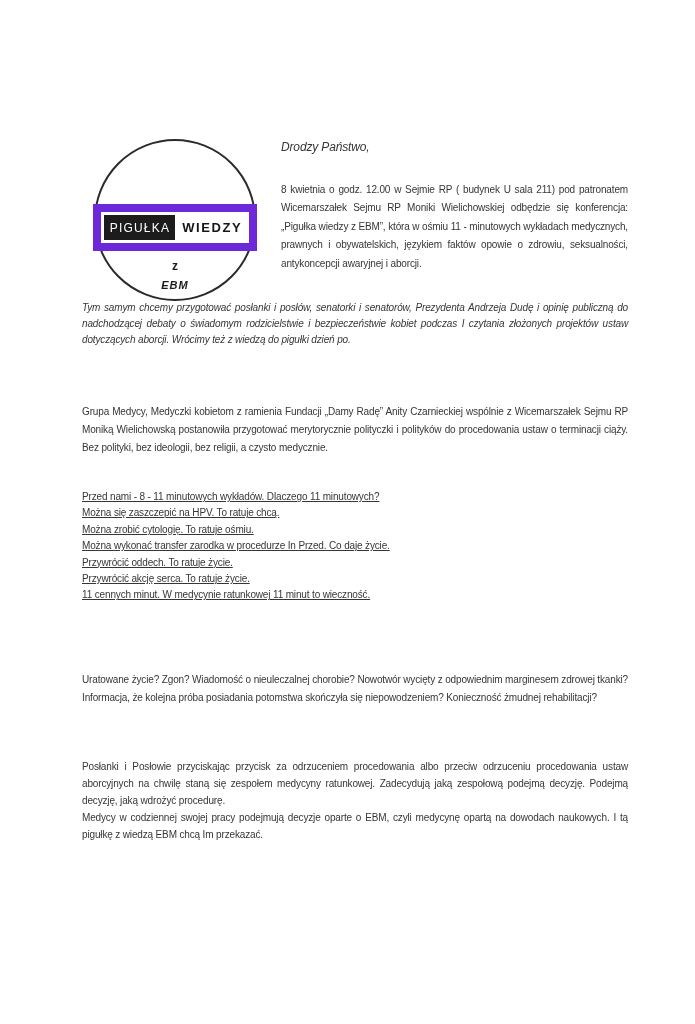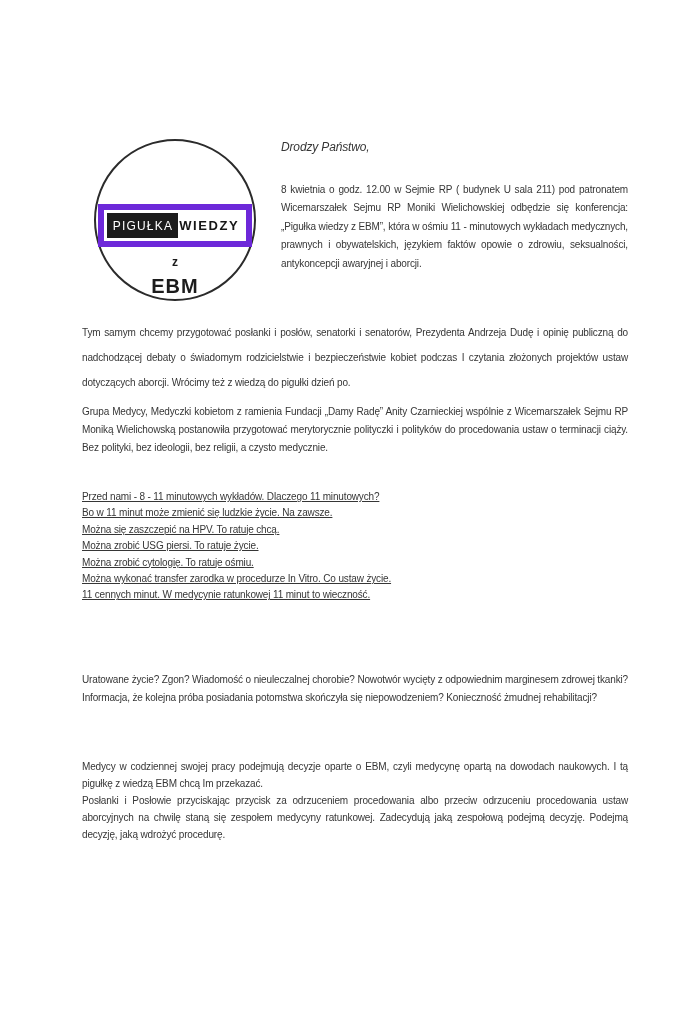--- a/index.html
+++ b/index.html
@@ -34,80 +34,82 @@
     border-radius: 50%;
     background: #ffffff;
     display: flex;
     flex-direction: column;
     align-items: center;
   }
   .logo-box {
     margin-top: 63px;
     display: flex;
     align-items: stretch;
-    border: 6px solid #6d28d9;
+    border: 8px solid #6d28d9;
     background: #ffffff;
     padding: 3px;
   }
   .logo-box-left {
     background: #1c1c1c;
     color: #ffffff;
     font-size: 12px;
     letter-spacing: 1.2px;
     padding: 5px 5px 5px 6px;
     display: flex;
     align-items: center;
     white-space: nowrap;
   }
   .logo-box-right {
     background: #ffffff;
     color: #161616;
     font-weight: 700;
     font-size: 13px;
     letter-spacing: 1.6px;
-    padding: 5px 4px 5px 1px;
+    padding: 5px 4px 5px 7px;
     display: flex;
     align-items: center;
     white-space: nowrap;
   }
   .logo-z {
     margin-top: 8px;
     font-weight: 700;
     font-size: 12px;
     color: #1c1c1c;
   }
   .logo-ebm {
     margin-top: 6px;
     font-weight: 700;
-    font-size: 20px;
+    font-size: 11px;
     letter-spacing: 1px;
     color: #1c1c1c;
+    font-style: italic;
   }
 
   
   .salutation {
     position: absolute;
     left: 281px;
     top: 140px;
     font-style: italic;
     font-size: 12px;
   }
   .intro {
     position: absolute;
     left: 281px;
     top: 181px;
     width: 347px;
     line-height: 18.4px;
   }
   .para-audience {
     position: absolute;
     left: 82px;
-    top: 320px;
+    top: 300px;
     width: 546px;
-    line-height: 25px;
+    line-height: 16px;
+    font-style: italic;
   }
   .para-group {
     position: absolute;
     left: 82px;
     top: 403px;
     width: 546px;
     line-height: 17.8px;
   }
   .lectures {
     position: absolute;
@@ -149,30 +151,30 @@
   <div class="salutation txt">Drodzy Państwo,</div>
 
   <div class="intro txt justify">8 kwietnia o godz. 12.00 w Sejmie RP ( budynek U sala 211) pod patronatem Wicemarszałek Sejmu RP Moniki Wielichowskiej odbędzie się konferencja: „Pigułka wiedzy z EBM”, która w ośmiu 11 - minutowych wykładach medycznych, prawnych i obywatelskich, językiem faktów opowie o zdrowiu, seksualności, antykoncepcji awaryjnej i aborcji.</div>
 
   <div class="para-audience txt justify">Tym samym chcemy przygotować posłanki i posłów, senatorki i senatorów, Prezydenta Andrzeja Dudę i opinię publiczną do nadchodzącej debaty o świadomym rodzicielstwie i bezpieczeństwie kobiet podczas I czytania złożonych projektów ustaw dotyczących aborcji. Wrócimy też z wiedzą do pigułki dzień po.</div>
 
   <div class="para-group txt justify">Grupa Medycy, Medyczki kobietom z ramienia Fundacji „Damy Radę” Anity Czarnieckiej wspólnie z Wicemarszałek Sejmu RP Moniką Wielichowską postanowiła przygotować merytorycznie polityczki i polityków do procedowania ustaw o terminacji ciąży. Bez polityki, bez ideologii, bez religii, a czysto medycznie.</div>
 
   <div class="lectures txt">
     <div>Przed nami - 8 - 11 minutowych wykładów. Dlaczego 11 minutowych?</div>
-    <div>Bo w 11 minut może zmienić się ludzkie życie. Na zawsze.</div>
     <div>Można się zaszczepić na HPV. To ratuje chcą.</div>
-    <div>Można zrobić USG piersi. To ratuje życie.</div>
     <div>Można zrobić cytologię. To ratuje ośmiu.</div>
-    <div>Można wykonać transfer zarodka w procedurze In Vitro. Co ustaw życie.</div>
+    <div>Można wykonać transfer zarodka w procedurze In Przed. Co daje życie.</div>
+    <div>Przywrócić oddech. To ratuje życie.</div>
+    <div>Przywrócić akcję serca. To ratuje życie.</div>
     <div>11 cennych minut. W medycynie ratunkowej 11 minut to wieczność.</div>
   </div>
 
   <div class="qa txt">
     <div class="justify">Uratowane życie? Zgon? Wiadomość o nieuleczalnej chorobie? Nowotwór wycięty z odpowiednim marginesem zdrowej tkanki? Informacja, że kolejna próba posiadania potomstwa skończyła się niepowodzeniem? Konieczność żmudnej rehabilitacji?</div>
   </div>
 
   <div class="closing txt">
+    <div class="justify">Posłanki i Posłowie przyciskając przycisk za odrzuceniem procedowania albo przeciw odrzuceniu procedowania ustaw aborcyjnych na chwilę staną się zespołem medycyny ratunkowej. Zadecydują jaką zespołową podejmą decyzję. Podejmą decyzję, jaką wdrożyć procedurę.</div>
     <div class="justify">Medycy w codziennej swojej pracy podejmują decyzje oparte o EBM, czyli medycynę opartą na dowodach naukowych. I tą pigułkę z wiedzą EBM chcą Im przekazać.</div>
-    <div class="justify">Posłanki i Posłowie przyciskając przycisk za odrzuceniem procedowania albo przeciw odrzuceniu procedowania ustaw aborcyjnych na chwilę staną się zespołem medycyny ratunkowej. Zadecydują jaką zespołową podejmą decyzję. Podejmą decyzję, jaką wdrożyć procedurę.</div>
   </div>
 
 </div>
 
 </body></html>

